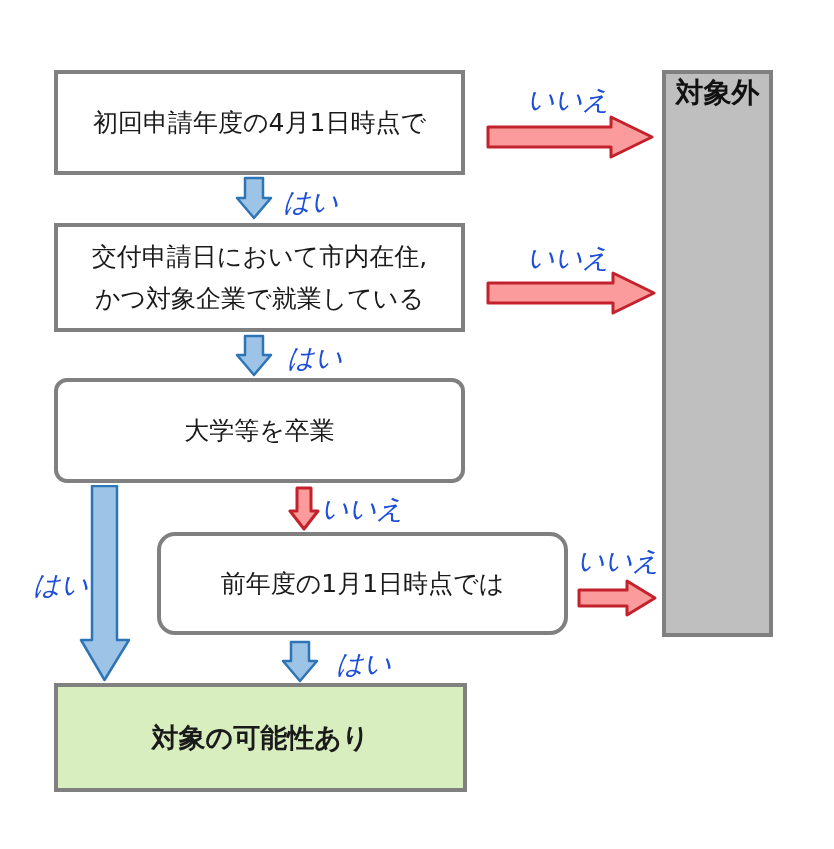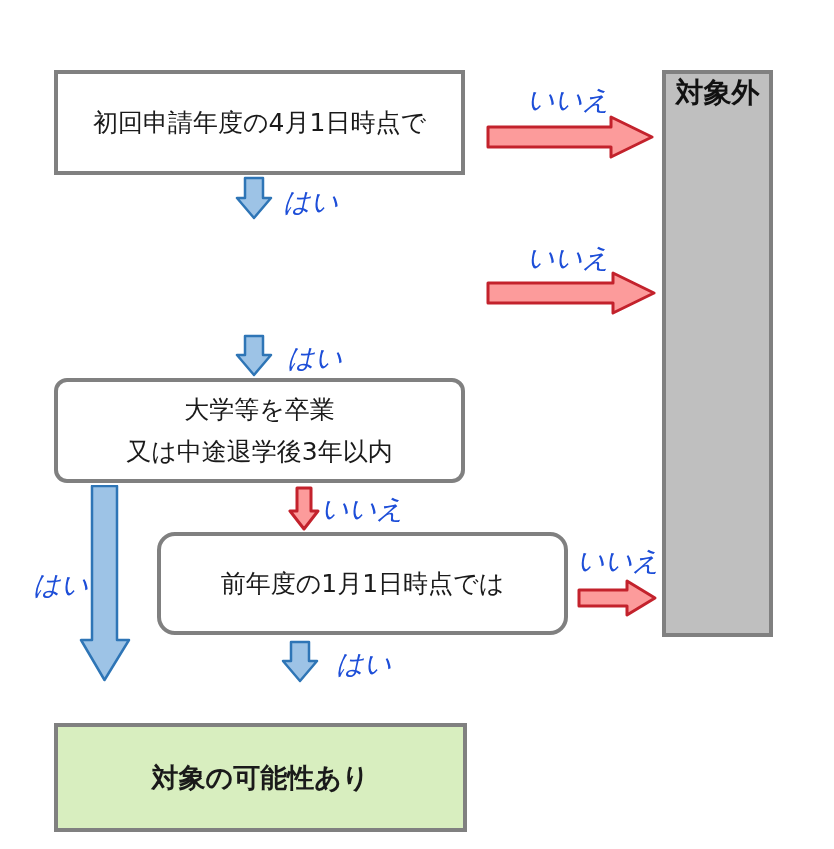--- a/index.html
+++ b/index.html
@@ -32,21 +32,20 @@
     font-size: 25px;
     line-height: 42px;
     color: #1a1a1a;
   }
   .flow-box .bx-line { white-space: nowrap; }
 
   .result-eligible {
     background: var(--eligible-fill, #D8EEBF);
     font-weight: bold;
     font-size: 27px;
-    margin-top: 40px;
   }
   .result-excluded {
     position: absolute;
     box-sizing: border-box;
     border: 4px solid var(--box-border, #808080);
     background: var(--excluded-fill, #BFBFBF);
     display: flex;
     align-items: flex-start;
     justify-content: center;
     font-weight: bold;
@@ -88,34 +87,37 @@
   <span class="edge-label" style="left:527px; top:82px;">いいえ</span>
   <svg class="abs no-arrow" style="left:486px; top:114px;" width="170" height="46" viewBox="0 0 170 46">
     <polygon points="2,13 125,13 125,3 166,23 125,43 125,33 2,33"></polygon>
   </svg>
 
   <svg class="abs yes-arrow" style="left:235px; top:176px;" width="38" height="44" viewBox="0 0 38 44">
     <polygon points="10,2 28,2 28,22 36,22 19,42 2,22 10,22"></polygon>
   </svg>
   <span class="edge-label" style="left:283px; top:184px;">はい</span>
 
+  <div class="flow-box" style="left:54px; top:223px; width:411px; height:109px;">
+    <div class="bx-line">交付申請日において市内在住,</div>
+    <div class="bx-line">かつ対象企業で就業している</div>
+  </div>
 
   <span class="edge-label" style="left:527px; top:240px;">いいえ</span>
   <svg class="abs no-arrow" style="left:486px; top:270px;" width="172" height="46" viewBox="0 0 172 46">
     <polygon points="2,13 127,13 127,3 168,23 127,43 127,33 2,33"></polygon>
   </svg>
 
   <svg class="abs yes-arrow" style="left:235px; top:334px;" width="38" height="43" viewBox="0 0 38 43">
     <polygon points="10,2 28,2 28,21 36,21 19,41 2,21 10,21"></polygon>
   </svg>
   <span class="edge-label" style="left:287px; top:340px;">はい</span>
 
   <div class="flow-box" style="left:54px; top:378px; width:411px; height:105px;border-radius:13px;">
     <div class="bx-line">大学等を卒業</div>
-    <div class="bx-line">又は中途退学後3年以内</div>
   </div>
 
   <svg class="abs yes-arrow" style="left:79px; top:485px;" width="52" height="197" viewBox="0 0 52 197">
     <polygon points="13,1 38,1 38,155 50,155 25.5,195 2,155 13,155"></polygon>
   </svg>
   <span class="edge-label" style="left:33px; top:567px;">はい</span>
 
   <svg class="abs no-arrow" style="left:288px; top:486px;" width="32" height="46" viewBox="0 0 32 46">
     <polygon points="9,2 23,2 23,25 30,25 16,43 2,25 9,25"></polygon>
   </svg>

